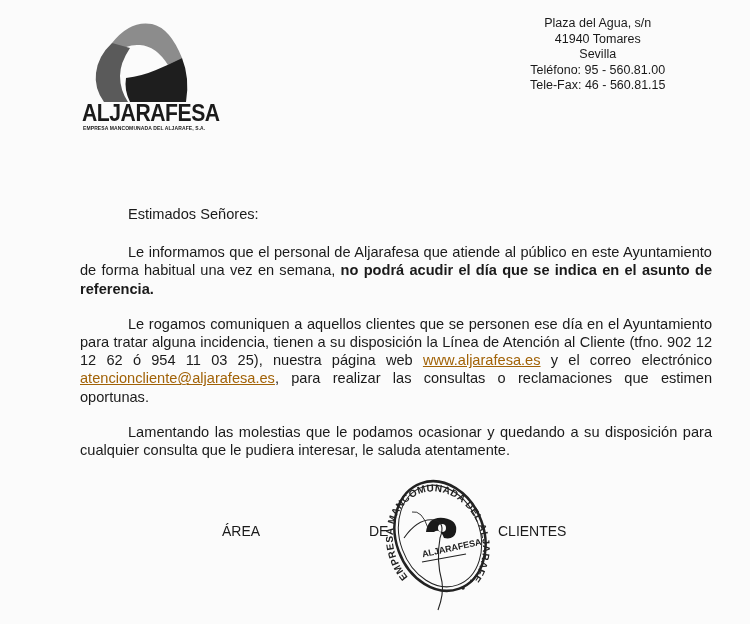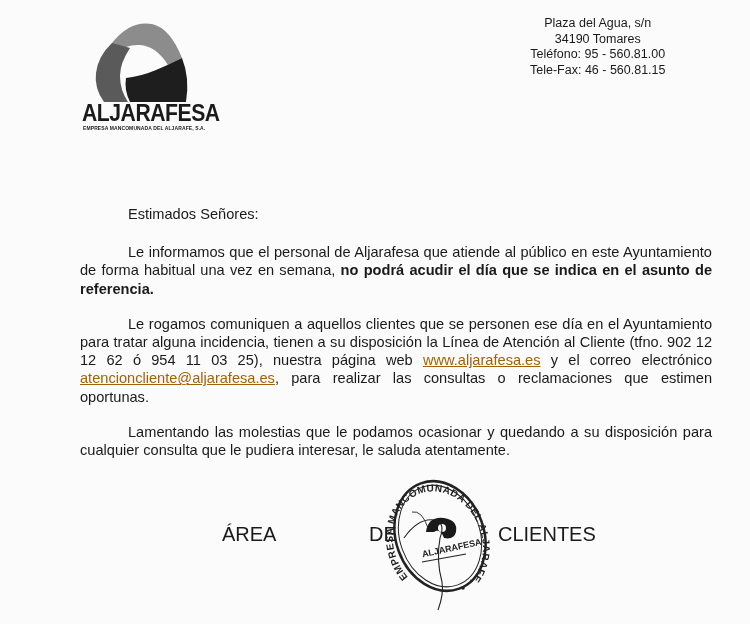--- a/index.html
+++ b/index.html
@@ -73,21 +73,21 @@
       text-indent: 48px;
     }
     .para b { font-weight: bold; }
     .para a {
       color: #a16207;
       text-decoration: underline;
     }
     .signature {
       position: absolute;
       top: 523px;
-      font-size: 20px;
+      font-size: 14px;
       color: #1a1a1a;
     }
     .sig-area { left: 222px; }
     .sig-de { left: 369px; }
     .sig-clientes { left: 498px; }
     .stamp {
       position: absolute;
       left: 378px;
       top: 472px;
       width: 120px;
@@ -105,21 +105,22 @@
     <path d="M22 25 L40 30 Q30 45 30 58 Q30 72 38 84 L14 84 Q4 70 6 55 Q8 38 22 25 Z" fill="#5a5a5a"></path>
 
     <path d="M92 40 Q100 60 96 84 L40 84 Q34 72 36 60 Q52 58 66 52 Q78 47 92 40 Z" fill="#1e1e1e"></path>
   </svg>
   <div class="logo-name">ALJARAFESA</div>
   <div class="logo-sub">EMPRESA MANCOMUNADA DEL ALJARAFE, S.A.</div>
 </div>
 
 <div class="address">
   <div>Plaza del Agua, s/n</div>
-  <div>34190 Tomares</div>
+  <div>41940 Tomares</div>
+  <div>Sevilla</div>
   <div>Teléfono: 95 - 560.81.00</div>
   <div>Tele-Fax: 46 - 560.81.15</div>
 </div>
 
 <div class="letter">
   <div class="greeting">Estimados Señores:</div>
 
   <p class="para"><span>Le informamos que el personal de Aljarafesa que atiende al público en este Ayuntamiento de forma habitual una vez en semana, </span><b>no podrá acudir el día que se indica en el asunto de referencia.</b></p>
 
   <p class="para"><span>Le rogamos comuniquen a aquellos clientes que se personen ese día en el Ayuntamiento para tratar alguna incidencia, tienen a su disposición la Línea de Atención al Cliente (tfno. 902 12 12 62 ó 954 11 03 25), nuestra página web </span><a>www.aljarafesa.es</a><span> y el correo electrónico </span><a>atencioncliente@aljarafesa.es</a><span>, para realizar las consultas o reclamaciones que estimen oportunas.</span></p>

